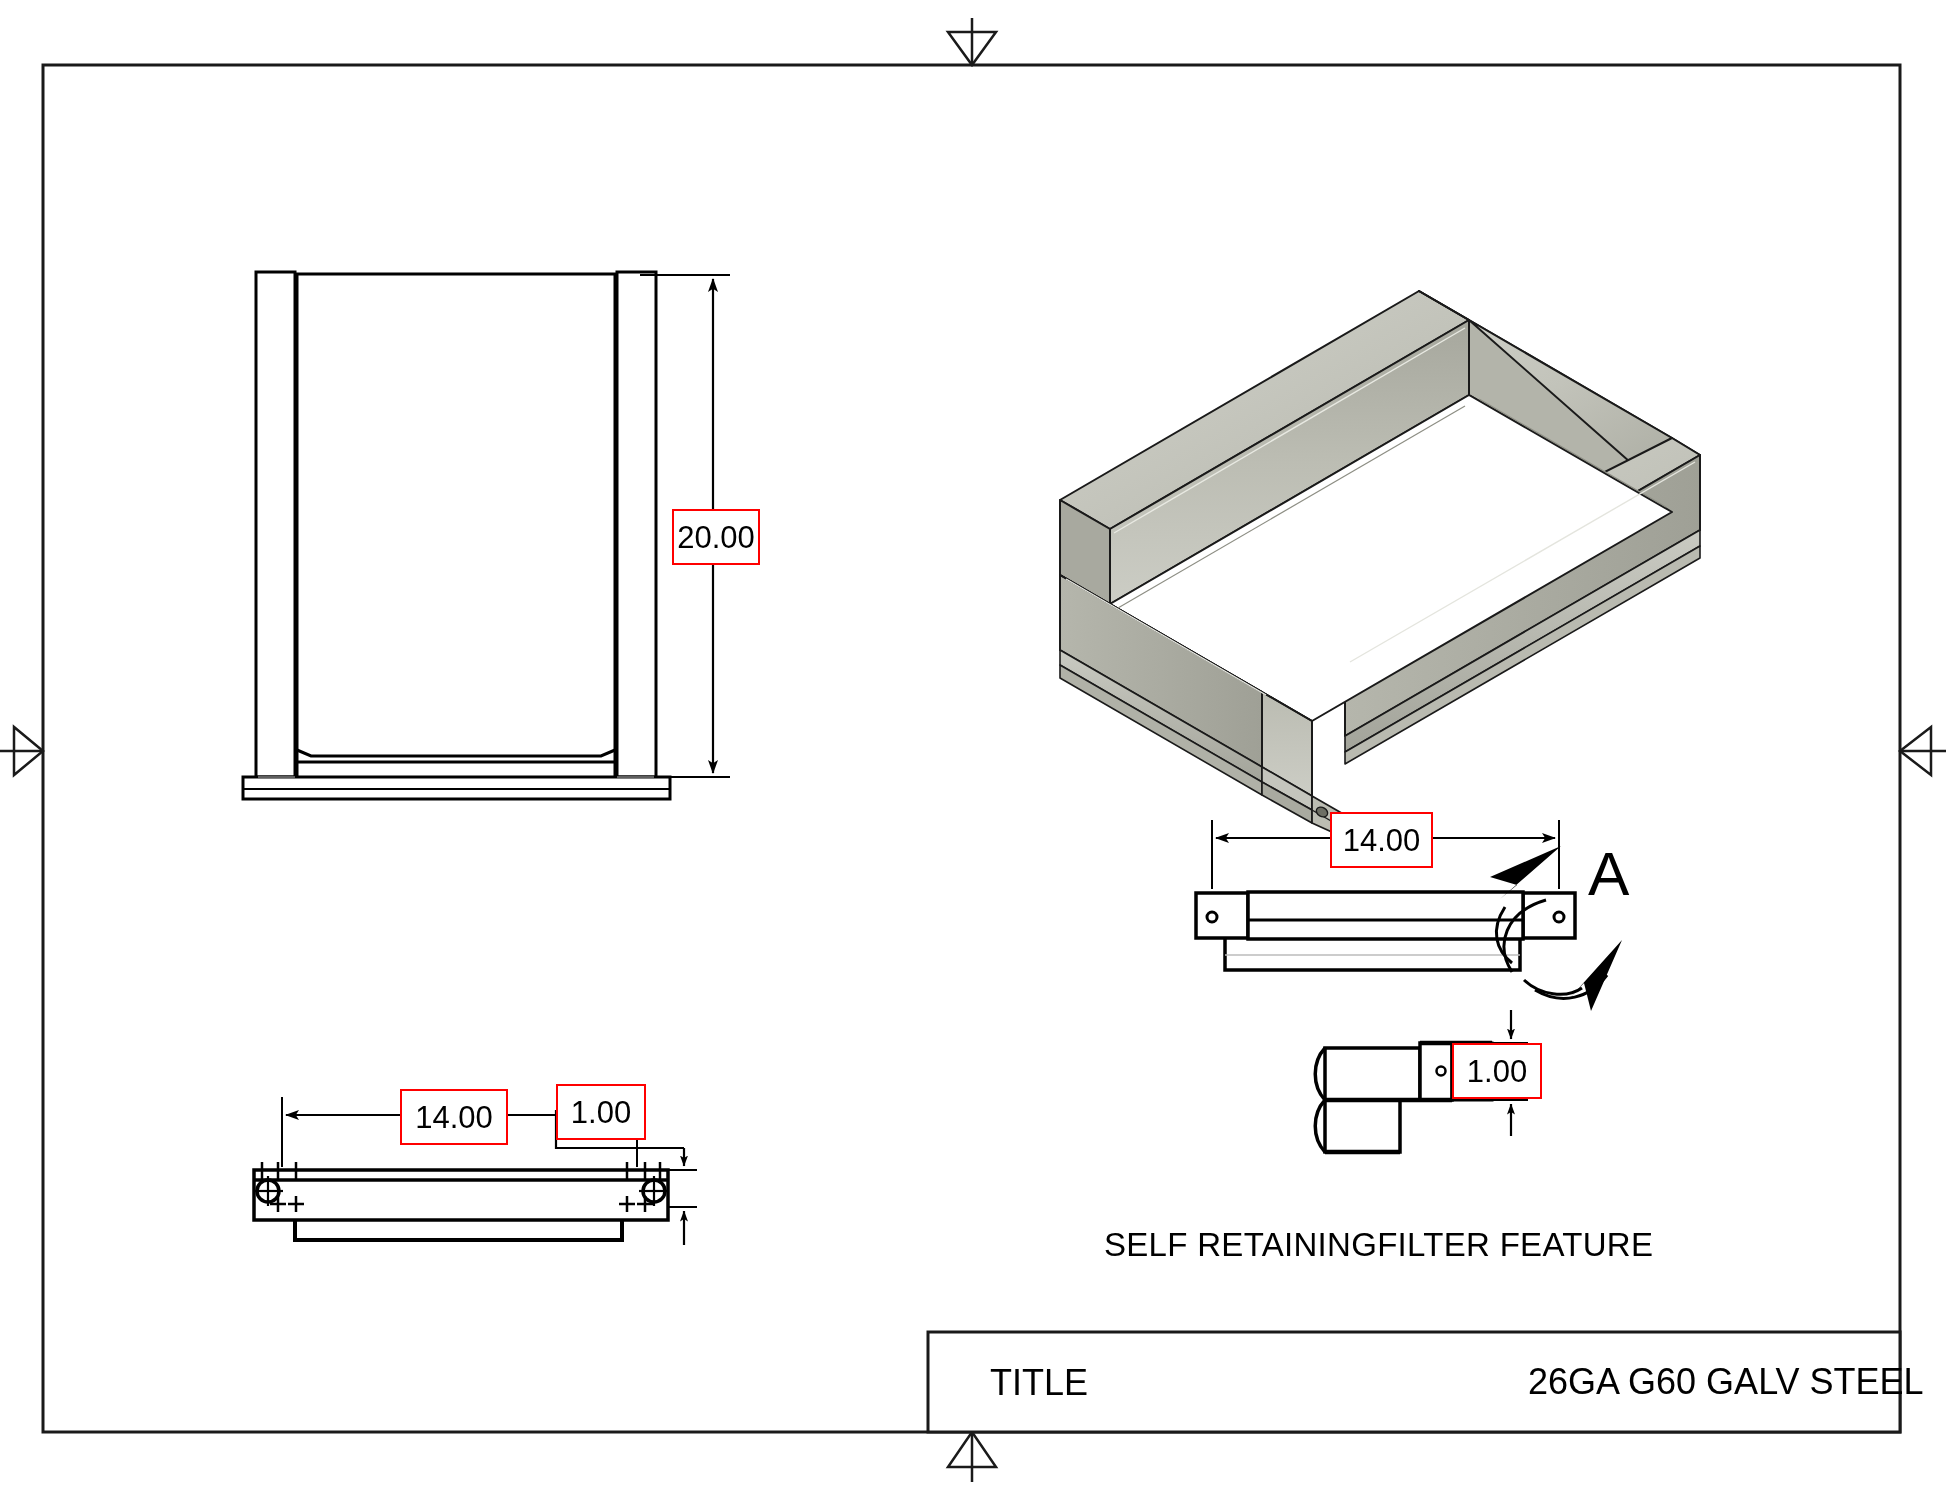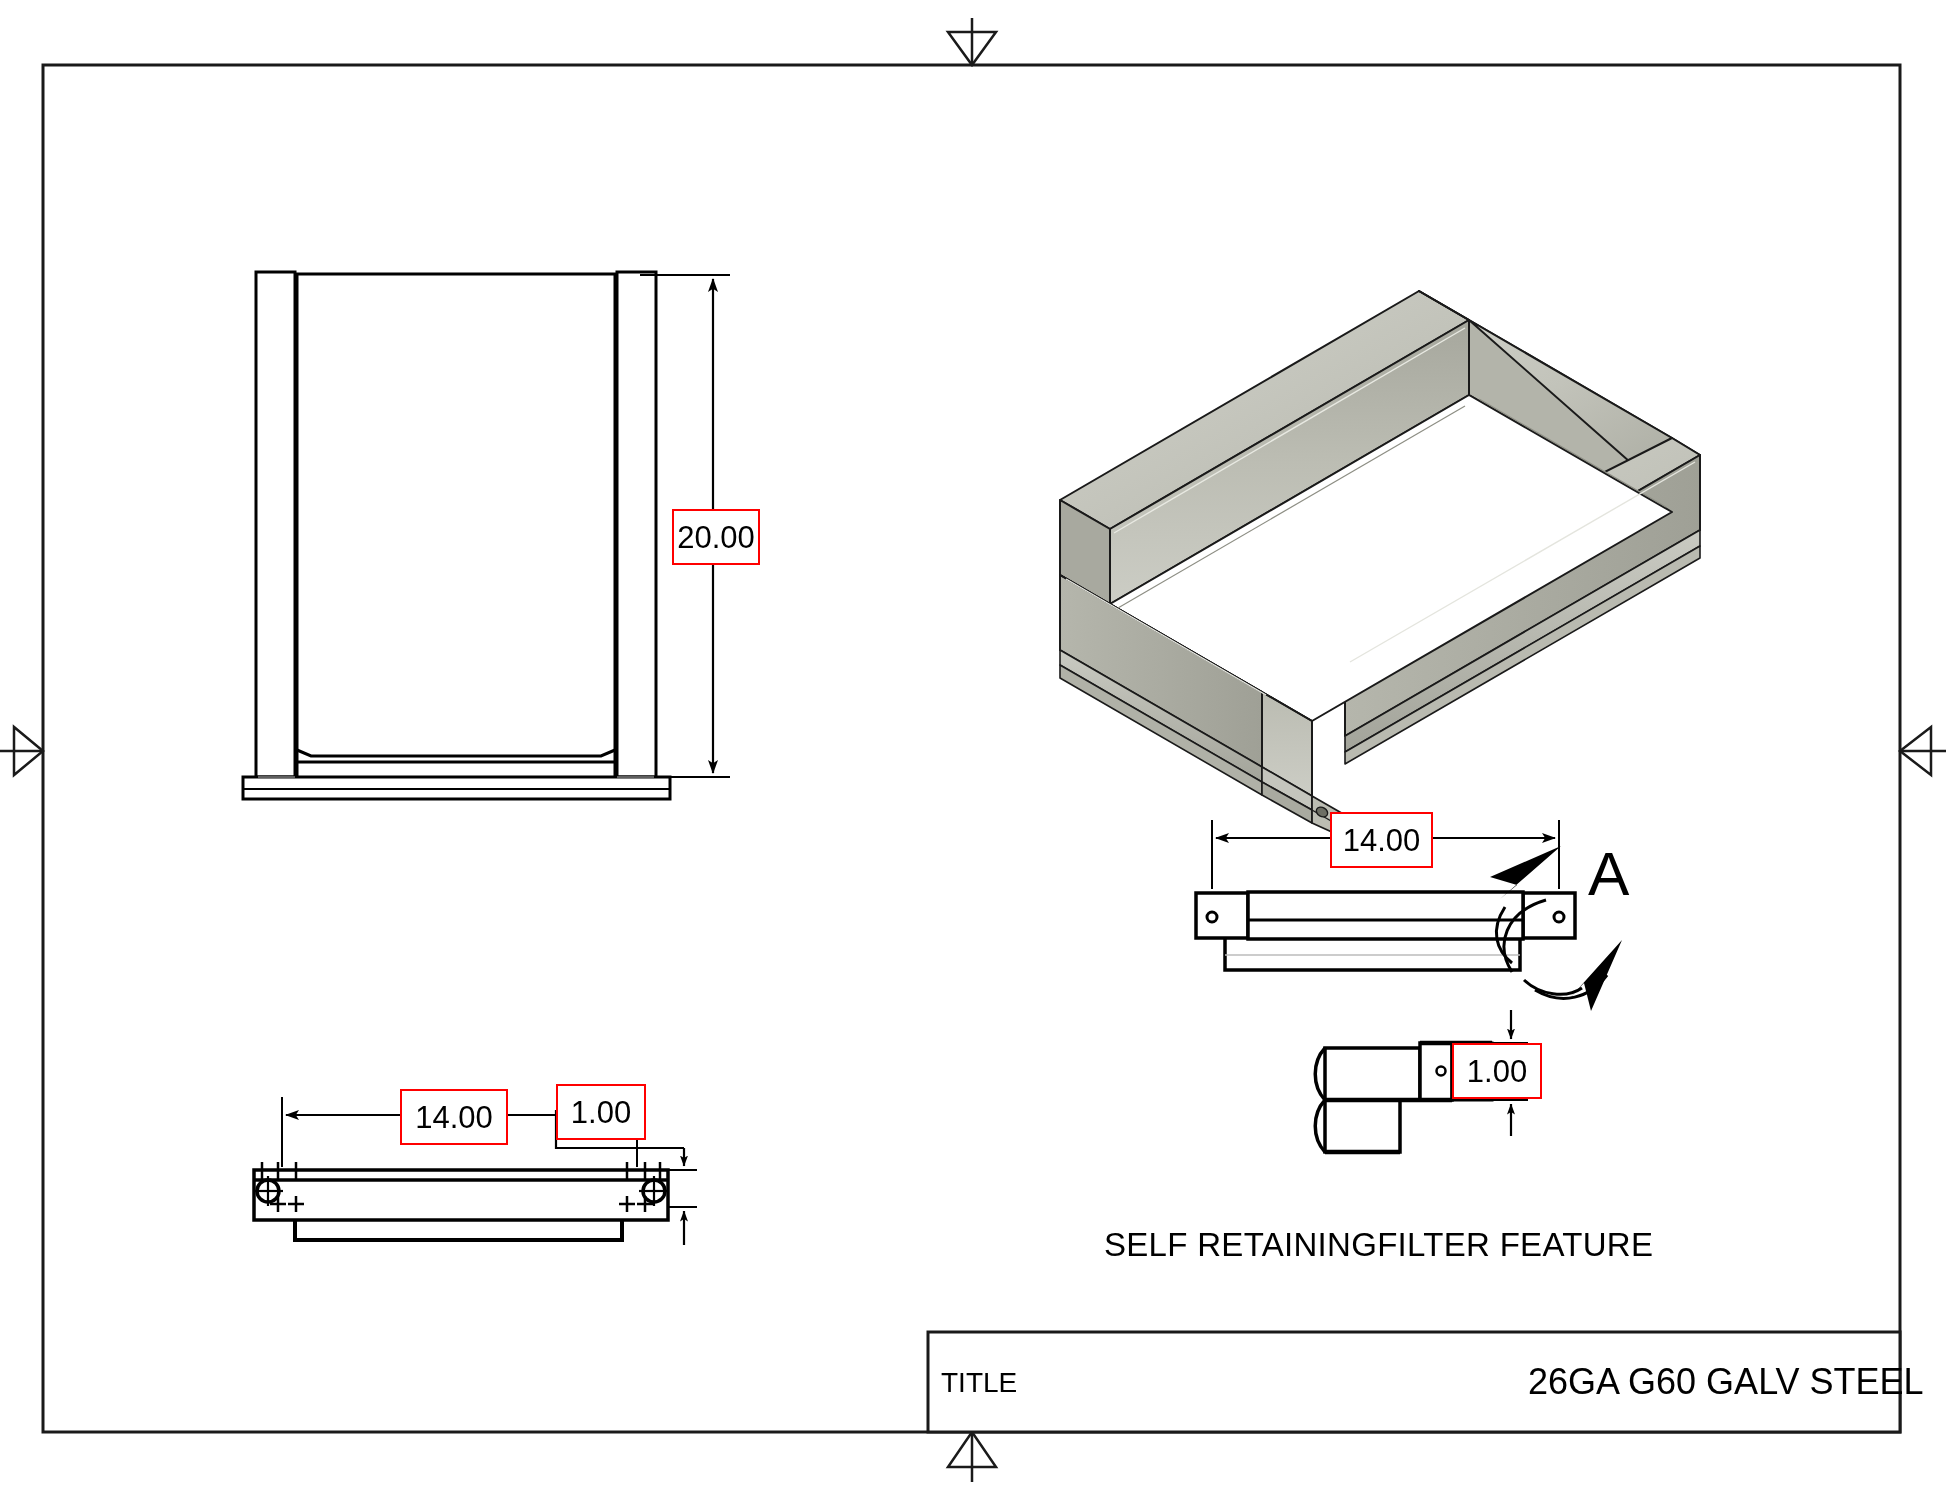--- a/index.html
+++ b/index.html
@@ -286,18 +286,18 @@
 
   <div class="dimbox" style="left:400px;top:1089px;width:104px;height:52px;font-size:31px;">14.00</div>
 
   <div class="dimbox" style="left:556px;top:1084px;width:86px;height:52px;font-size:31px;">1.00</div>
 
   <div class="dimbox" style="left:1452px;top:1043px;width:86px;height:52px;font-size:31px;">1.00</div>
 
 
   <div class="plaintext" style="left:1104px;top:1226px;font-size:33px;letter-spacing:0.3px;">SELF RETAININGFILTER FEATURE</div>
 
-  <div class="tbrow" style="left:941px;top:1366px;height:34px;font-size:28px;">TITLE</div>
+  <div class="tbrow" style="left:990px;top:1366px;height:34px;font-size:36px;">TITLE</div>
 
 
   <div class="tbrow" style="left:1528px;top:1362px;height:40px;font-size:36px;">26GA G60 GALV STEEL</div>
 
 </div>
 
 </body></html>

